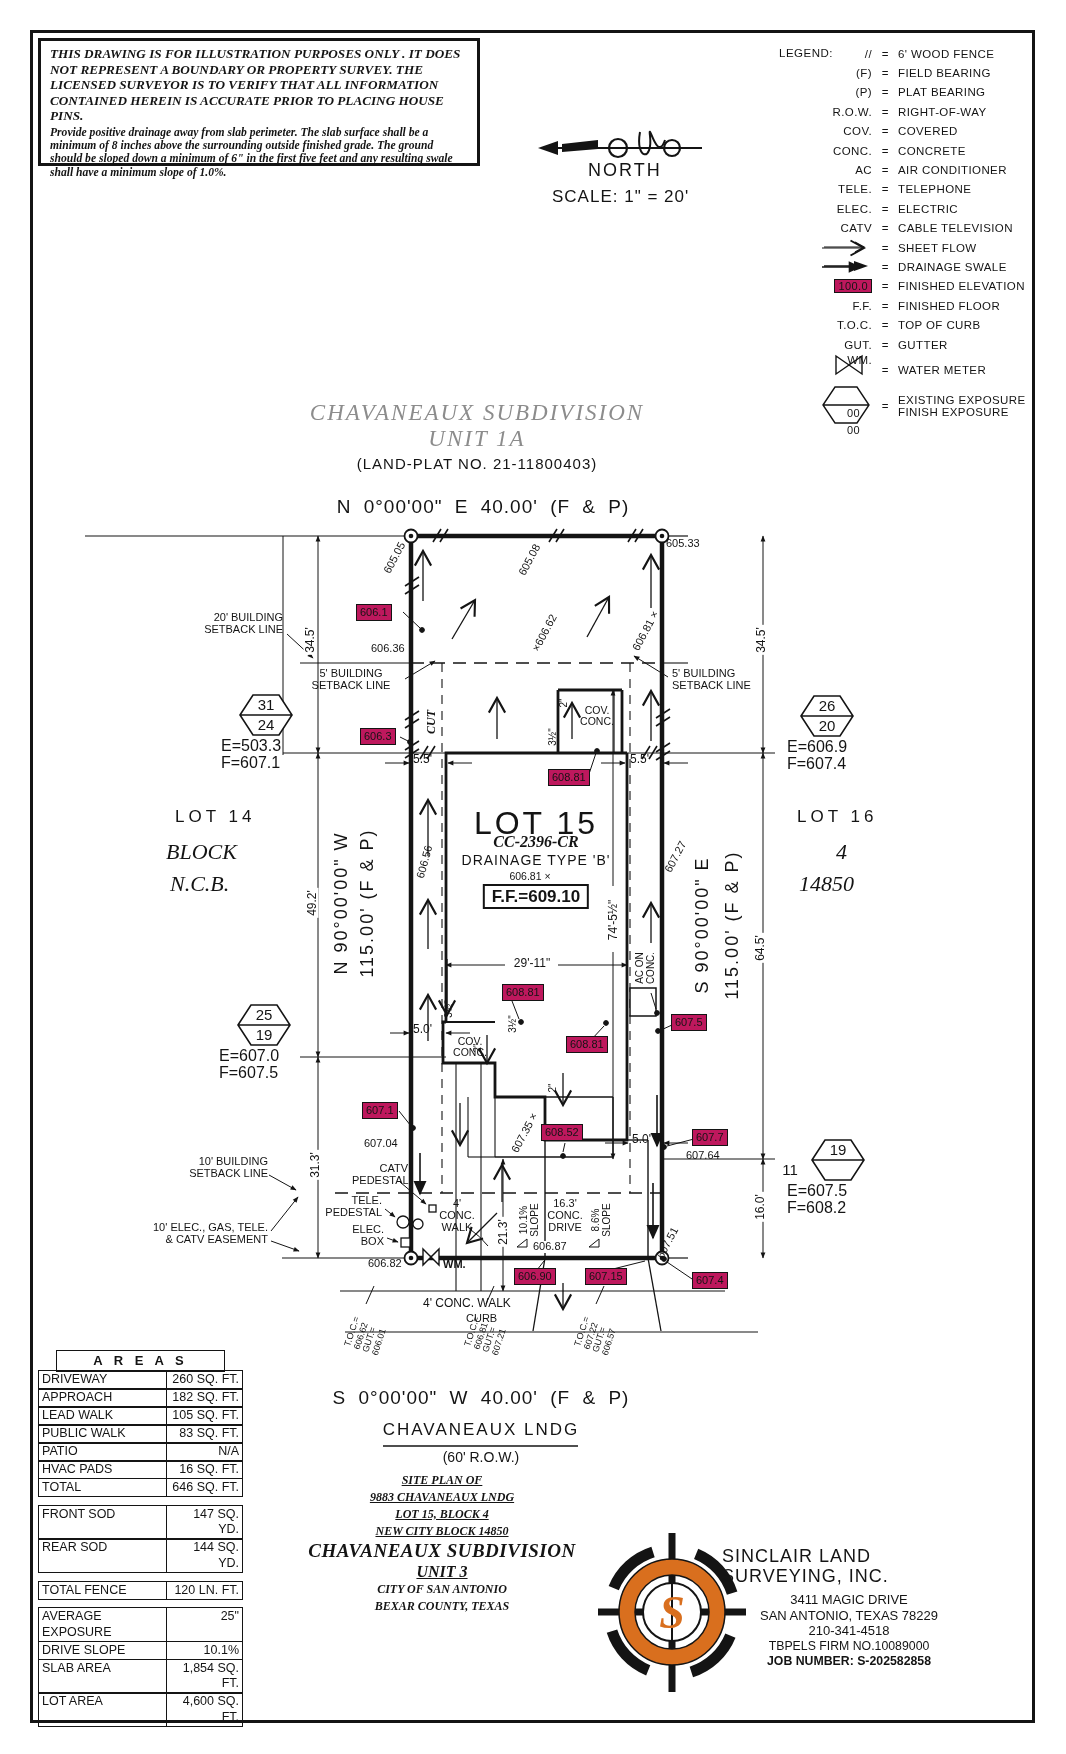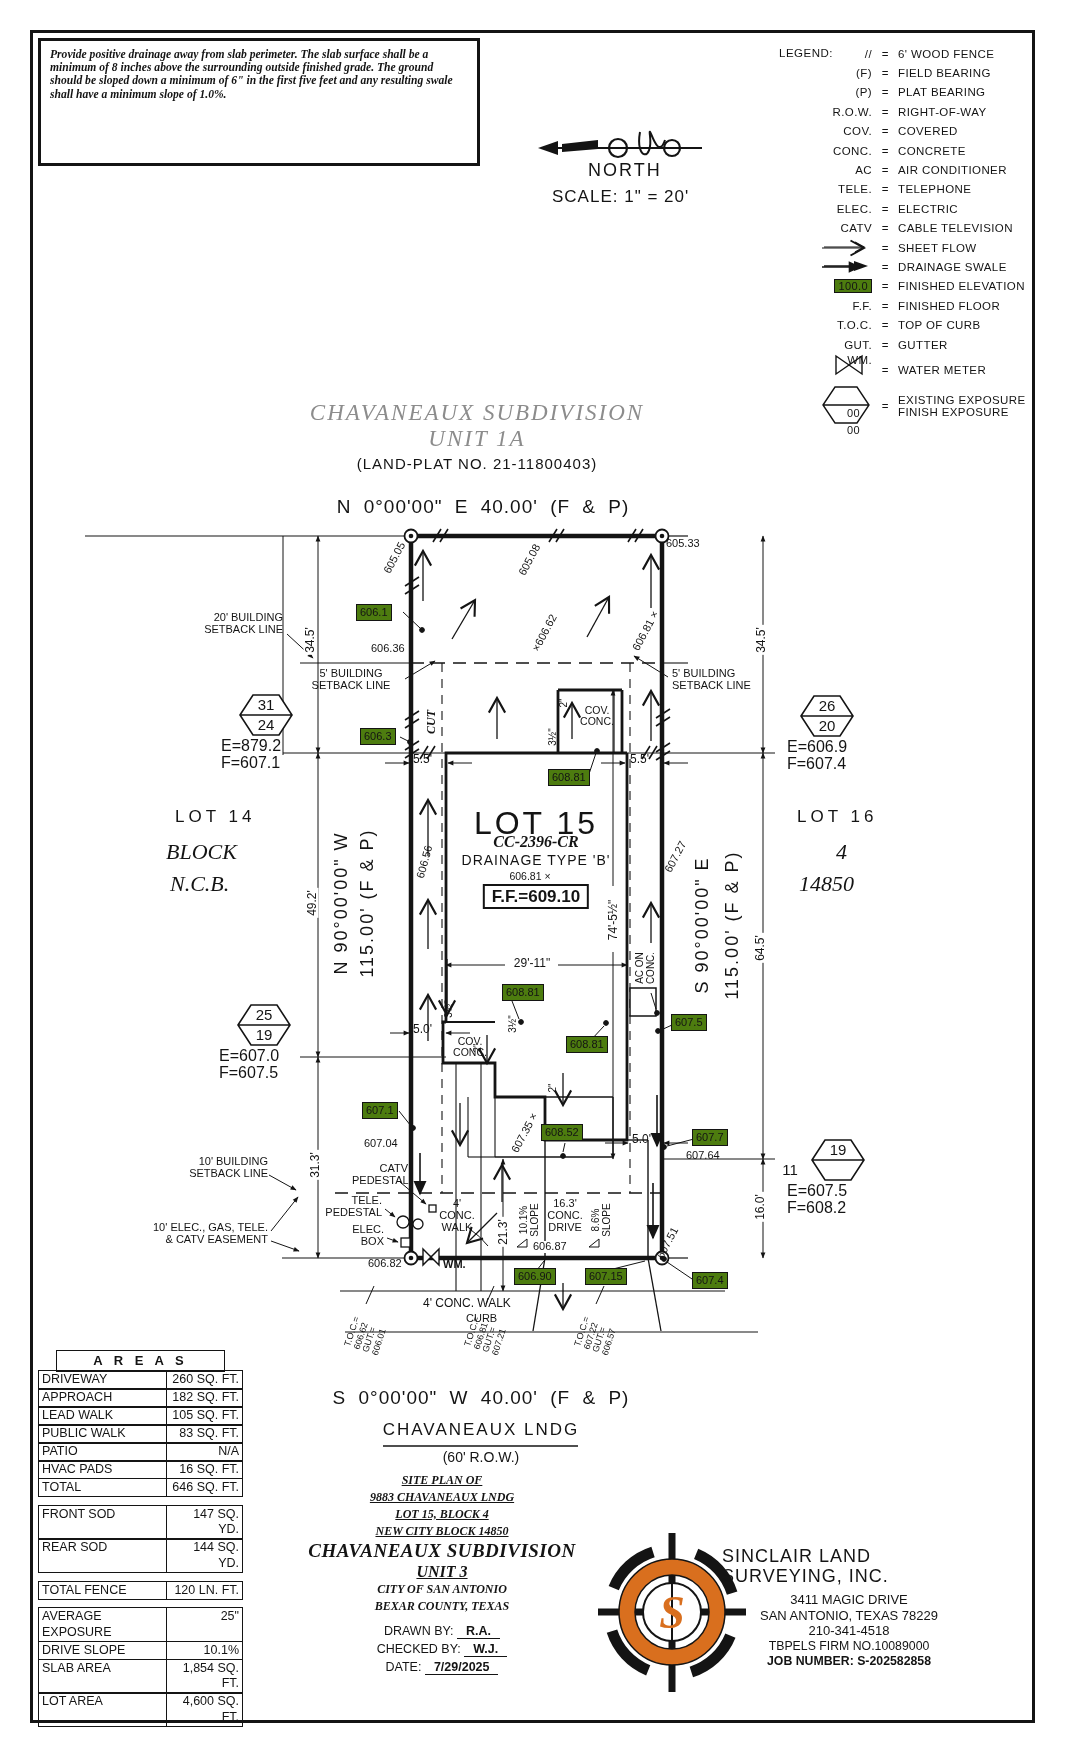--- a/index.html
+++ b/index.html
@@ -7,21 +7,21 @@
          font-family:"Liberation Sans",sans-serif;color:#141414;overflow:hidden}
   #linework{position:absolute;left:0;top:0;z-index:1}
   .pageborder{position:absolute;left:30px;top:30px;width:999px;height:1687px;border:3.5px solid #141414;z-index:0}
   .lbl{position:absolute;z-index:2;white-space:nowrap;font-size:11px;line-height:1.08;color:#141414}
   .blk span{display:block}
   .c{transform:translateX(-50%)}
   .vc{transform:translate(-50%,-50%) rotate(-90deg)}
   .r62{transform:translate(-50%,-50%) rotate(-62deg)}
   .r75{transform:translate(-50%,-50%) rotate(-75deg)}
   .r72{transform:translate(-50%,-50%) rotate(-72deg)}
-  .bx{border:1.5px solid #141414;background:#4d7c0f;padding:0 3px;line-height:15px}
+  .bx{border:1.5px solid #141414;background:#be185d;padding:0 3px;line-height:15px}
   .ffbx{border:2.6px solid #141414;background:#fff;padding:1px 7px;font-size:17px;font-weight:bold;line-height:19px}
   .wbg{background:#fff;padding:0 2px}
   .ser{font-family:"Liberation Serif",serif;font-style:italic}
   .b{font-weight:bold}.u{text-decoration:underline}
   .rt{text-align:right}.ctr{text-align:center}
   .gray{color:#8c8c8c}
   .s9{font-size:9px}.s10{font-size:10px}.s105{font-size:10.5px}.s12{font-size:12px}.s14{font-size:14px}.s15{font-size:15px}
   .s16{font-size:16px}.s17{font-size:17px}.s18{font-size:18px}.s19{font-size:19px}.s22{font-size:22px}.s23{font-size:23px}.s24{font-size:32px}
   .ls1{letter-spacing:1px}.ls2{letter-spacing:2px}.ls3{letter-spacing:3px}.ls4{letter-spacing:4px}
   .ws{word-spacing:6px}
@@ -293,20 +293,21 @@
         <circle cx="672" cy="1612" r="53" stroke="#141414" stroke-width="1.5"></circle>
         <circle cx="672" cy="1612" r="37" stroke="#141414" stroke-width="1.5"></circle>
         <circle cx="672" cy="1612" r="29" fill="#fff" stroke="#141414" stroke-width="2"></circle>
         <line x1="672" y1="1583" x2="672" y2="1641" stroke="#141414" stroke-width="2"></line>
         <text x="672" y="1628" text-anchor="middle" font-family="Liberation Serif, serif" font-style="italic" font-weight="bold" font-size="46" fill="#d96f1e" stroke="none">S</text>
       </g>
     </g>
   </svg>
 
   <div id="disclaimer">
+    <p class="p1">THIS DRAWING IS FOR ILLUSTRATION PURPOSES ONLY . IT DOES NOT REPRESENT A BOUNDARY OR PROPERTY SURVEY. THE LICENSED SURVEYOR IS TO VERIFY THAT ALL INFORMATION CONTAINED HEREIN IS ACCURATE PRIOR TO PLACING HOUSE PINS.</p>
     <p class="p2">Provide positive drainage away from slab perimeter. The slab surface shall be a minimum of 8 inches above the surrounding outside finished grade. The ground should be sloped down a minimum of 6" in the first five feet and any resulting swale shall have a minimum slope of 1.0%.</p>
   </div>
 
   <span class="lbl s18 ls2" style="left:588px;top:161px">NORTH</span>
   <span class="lbl s17 ls1" style="left:552px;top:188px">SCALE: 1" = 20'</span>
 
   <div id="legend">
     <span class="ltitle">LEGEND:</span>
     <div class="lrow">
         <span class="labbr">//</span>
@@ -449,21 +450,21 @@
   <span class="lbl vc s10" style="left:513px;top:1024px">3½"</span>
 
   <span class="lbl c s24 ls3" style="left:536px;top:806px">LOT 15</span>
   <span class="lbl c ser b s16" style="left:536px;top:833px">CC-2396-CR</span>
   <span class="lbl c s14 ls1" style="left:536px;top:853px">DRAINAGE TYPE 'B'</span>
   <span class="lbl c s105" style="left:530px;top:871px">606.81 ×</span>
   <span class="lbl c ffbx" style="left:536px;top:884px">F.F.=609.10</span>
 
   <span class="lbl c s15" style="left:266px;top:697px">31</span>
   <span class="lbl c s15" style="left:266px;top:717px">24</span>
-  <span class="lbl s16" style="left:221px;top:737px">E=879.2</span>
+  <span class="lbl s16" style="left:221px;top:737px">E=503.3</span>
   <span class="lbl s16" style="left:221px;top:754px">F=607.1</span>
   <span class="lbl c s15" style="left:827px;top:698px">26</span>
   <span class="lbl c s15" style="left:827px;top:718px">20</span>
   <span class="lbl s16" style="left:787px;top:738px">E=606.9</span>
   <span class="lbl s16" style="left:787px;top:755px">F=607.4</span>
   <span class="lbl c s15" style="left:264px;top:1007px">25</span>
   <span class="lbl c s15" style="left:264px;top:1027px">19</span>
   <span class="lbl s16" style="left:219px;top:1047px">E=607.0</span>
   <span class="lbl s16" style="left:219px;top:1064px">F=607.5</span>
   <span class="lbl c s15" style="left:838px;top:1142px">19</span>
@@ -657,25 +658,20 @@
   <div id="tblock">
     <div class="t14 u">SITE PLAN OF</div>
     <div class="t14 u">9883 CHAVANEAUX LNDG</div>
     <div class="t14 u">LOT 15, BLOCK 4</div>
     <div class="t14 u">NEW CITY BLOCK 14850</div>
     <div class="t19">CHAVANEAUX SUBDIVISION</div>
     <div class="t16 u">UNIT 3</div>
     <div class="t14">CITY OF SAN ANTONIO</div>
     <div class="t14">BEXAR COUNTY, TEXAS</div>
   </div>
-  <div id="sig">
-    <div><span>DRAWN BY:</span> <span class="val">R.A.</span></div>
-    <div><span>CHECKED BY:</span> <span class="val">W.J.</span></div>
-    <div><span>DATE:</span> <span class="val">7/29/2025</span></div>
-  </div>
 
   <div id="surv">
     <div class="nm">SINCLAIR LAND</div>
     <div class="nm">SURVEYING, INC.</div>
     <div class="ad">
       <div>3411 MAGIC DRIVE</div>
       <div>SAN ANTONIO, TEXAS 78229</div>
       <div>210-341-4518</div>
       <div class="sm2">TBPELS FIRM NO.10089000</div>
       <div class="sm2 b">JOB NUMBER: S-202582858</div>

